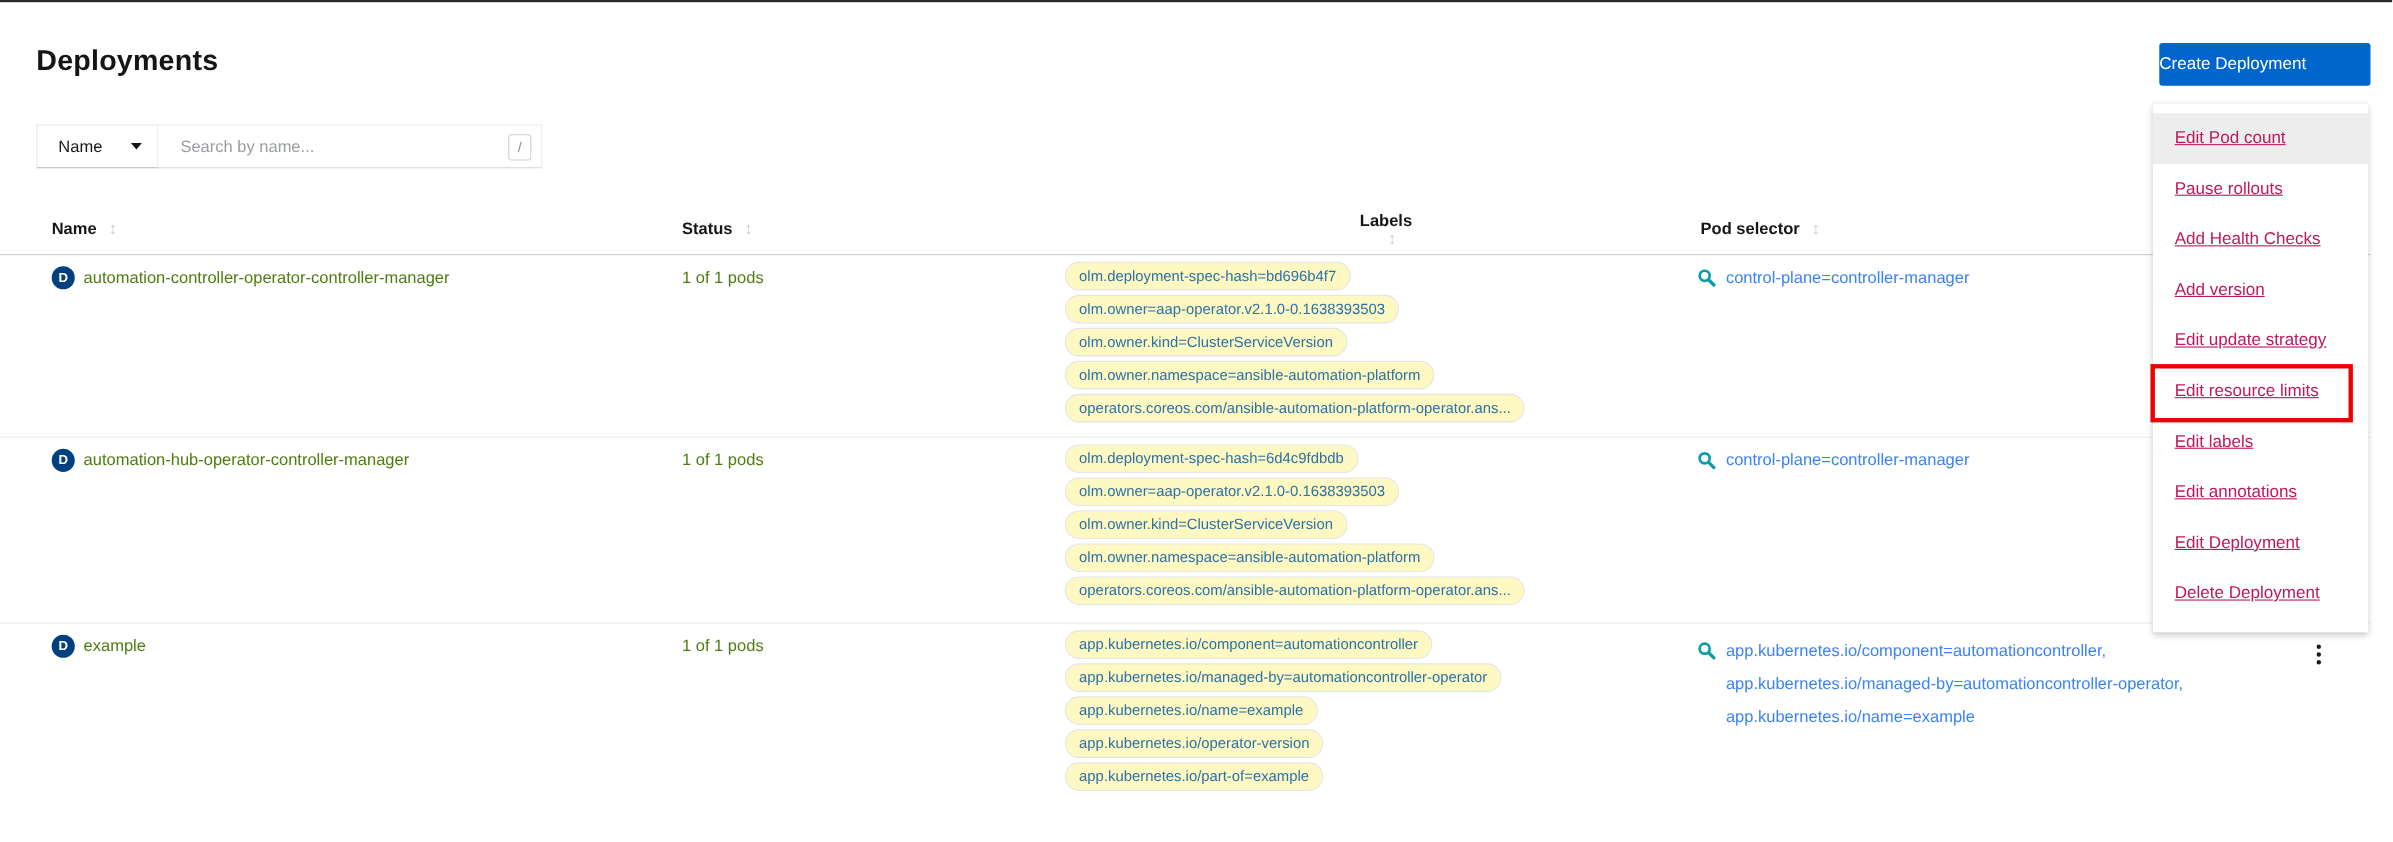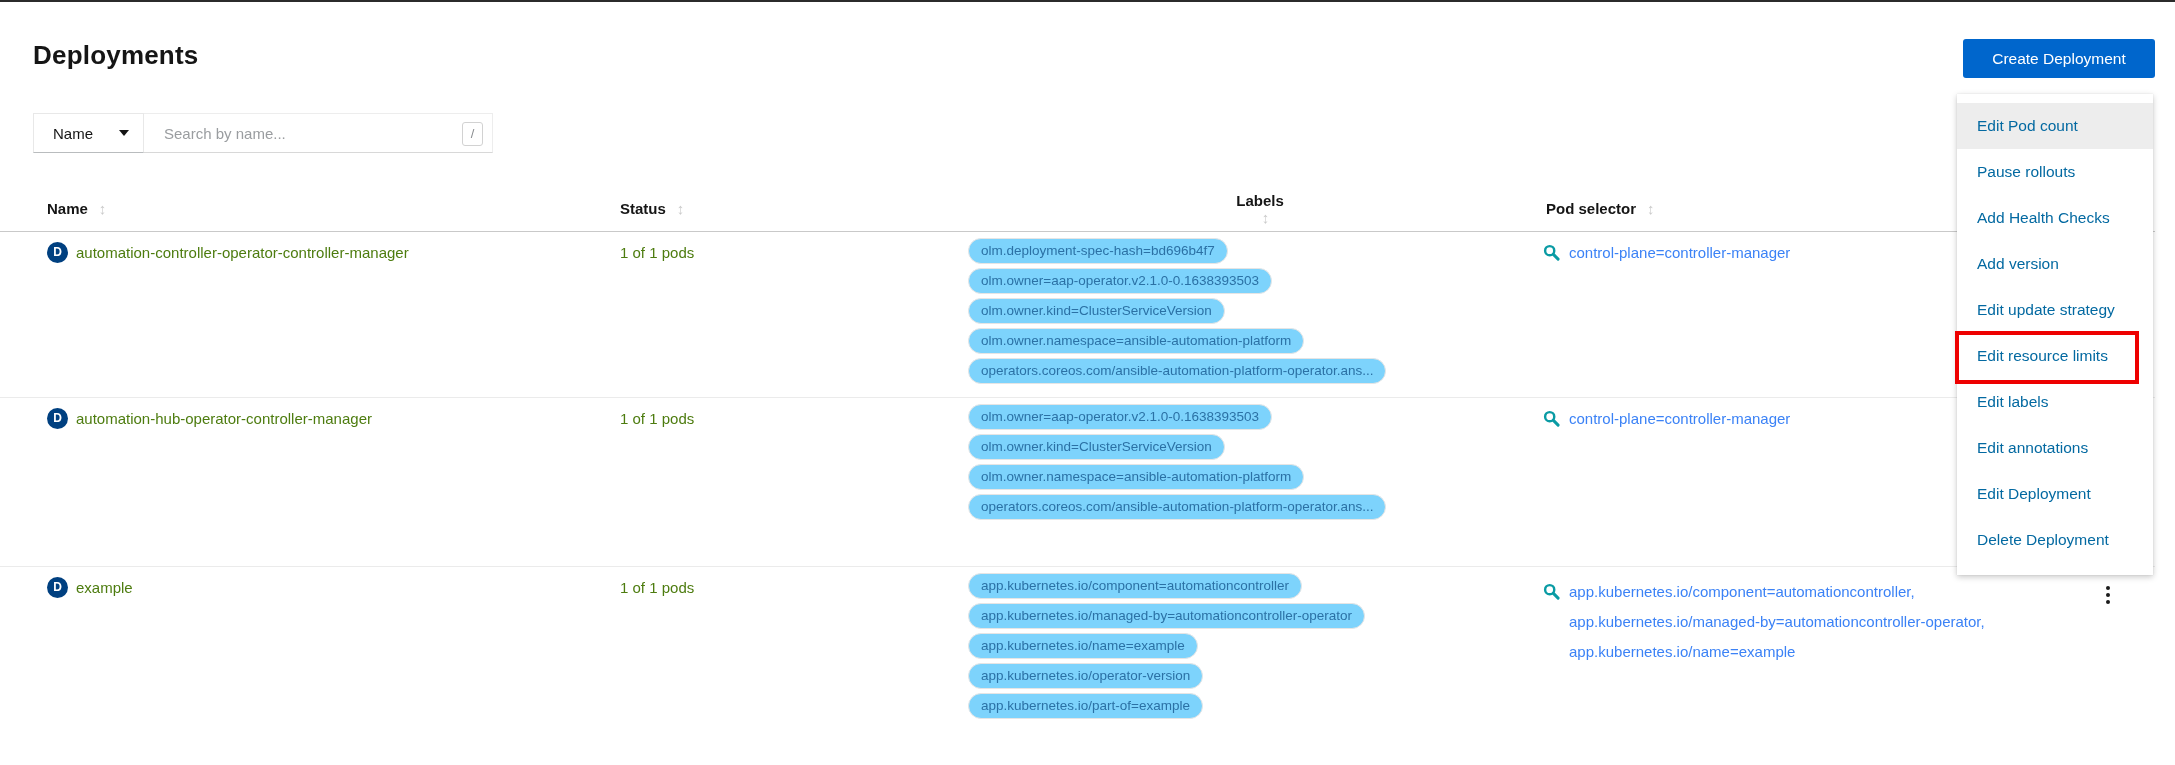--- a/index.html
+++ b/index.html
@@ -11,21 +11,21 @@
   #top-edge { position:absolute; left:0; top:0; width:100%; height:2px; background:#2b2b2b; }
 
   
   #page-title {
     position:absolute; left:33px; top:40px;
     font-size:26px; font-weight:600; letter-spacing:.2px; color:#151515;
   }
   #create-btn {
     position:absolute; left:1963px; top:39px; width:192px; height:39px;
     background:#0066cc; color:#fff; border:none; border-radius:3px;
-    font-size:15.5px; font-family:inherit; cursor:pointer; text-align:center; line-height:39px;
+    font-size:15.5px; font-family:inherit; cursor:pointer; text-align:left; line-height:39px;
   }
 
   
   #toolbar { position:absolute; left:33px; top:113px; height:40px; display:flex; }
   #filter-toggle {
     width:111px; height:40px; background:#fff;
     border:1px solid #e8e8e8; border-bottom-color:#b9bcbe;
     display:flex; align-items:center; justify-content:space-between;
     padding:0 14px 0 19px; font-size:15px; cursor:pointer;
   }
@@ -63,21 +63,21 @@
   .cell-name { display:flex; align-items:flex-start; padding-top:10px; }
   .res-badge {
     flex:0 0 auto; width:21px; height:21px; border-radius:50%; background:#004080;
     color:#fff; font-size:12px; font-weight:700; text-align:center; line-height:21px; margin-right:8px;
   }
   a.blue-link { color:#4d7c0f; text-decoration:none; font-size:15px; line-height:22px; cursor:pointer; }
   .cell-status { padding-top:10px; }
   .cell-labels { padding-top:6px; }
   .chip {
     display:block; width:fit-content; height:26px; margin-bottom:4px;
-    background:#7dd3fc; border:1px solid #e5e5e5; border-radius:14px;
+    background:#fef9c3; border:1px solid #e5e5e5; border-radius:14px;
     padding:0 12px; font-size:13.5px; line-height:24px; color:#2b71a5;
     white-space:nowrap; cursor:pointer;
   }
   .cell-podsel { position:relative; padding:10px 0 0 26px; color:#0a9ba4; }
   .cell-podsel .mag { position:absolute; left:0; top:16px; color:#0a9ba4; }
   .psel-line { display:block; font-size:15px; line-height:30px; white-space:nowrap;
     color:#3b82f6; text-decoration:none; cursor:pointer; }
   .cell-podsel.single .psel-line { line-height:22px; }
   .cell-podsel.single .mag { top:12px; }
 
@@ -87,22 +87,22 @@
   }
   .kebab i { width:4px; height:4px; border-radius:50%; background:#1b1b1b; }
 
   
   #action-menu {
     position:absolute; left:1957px; top:94px; width:196px;
     background:#fff; padding:9px 0 12px 0; z-index:20;
     box-shadow:0 2px 6px rgba(3,3,3,.22), 0 0 1px rgba(3,3,3,.12);
   }
   .menu-item {
-    height:46px; line-height:46px; padding-left:20px; font-size:15.5px; color:#0369a1;
-    cursor:pointer; white-space:nowrap;
+    height:46px; line-height:46px; padding-left:20px; font-size:15.5px; color:#be185d;
+    cursor:pointer; white-space:nowrap;text-decoration:underline;
   }
   .menu-item.is-hover { background:#ededed; }
 
   #highlight-box {
     position:absolute; left:1955px; top:331px; width:184px; height:53px;
     border:4px solid #ee0000; z-index:30; pointer-events:none;
   }
 </style>
 </head>
 <body>
@@ -166,20 +166,21 @@
           <a class="psel-line">control-plane=controller-manager</a>
         </div>
       </div>
       <div class="trow tgrid" style="top: 398px; height: 169px;">
         <div class="cell-name">
           <span class="res-badge">D</span>
           <a class="blue-link">automation-hub-operator-controller-manager</a>
         </div>
         <div class="cell-status"><a class="blue-link">1 of 1 pods</a></div>
         <div class="cell-labels">
+          <span class="chip">olm.deployment-spec-hash=6d4c9fdbdb</span>
           <span class="chip">olm.owner=aap-operator.v2.1.0-0.1638393503</span>
           <span class="chip">olm.owner.kind=ClusterServiceVersion</span>
           <span class="chip">olm.owner.namespace=ansible-automation-platform</span>
           <span class="chip">operators.coreos.com/ansible-automation-platform-operator.ans...</span>
         </div>
         <div class="cell-podsel single">
           <span class="mag"><svg width="17" height="17" viewBox="0 0 16 16">
               <circle cx="6.3" cy="6.3" r="4.3" fill="none" stroke="currentColor" stroke-width="2.3"></circle>
               <line x1="9.8" y1="9.8" x2="14.2" y2="14.2" stroke="currentColor" stroke-width="2.8" stroke-linecap="round"></line>
             </svg></span>

